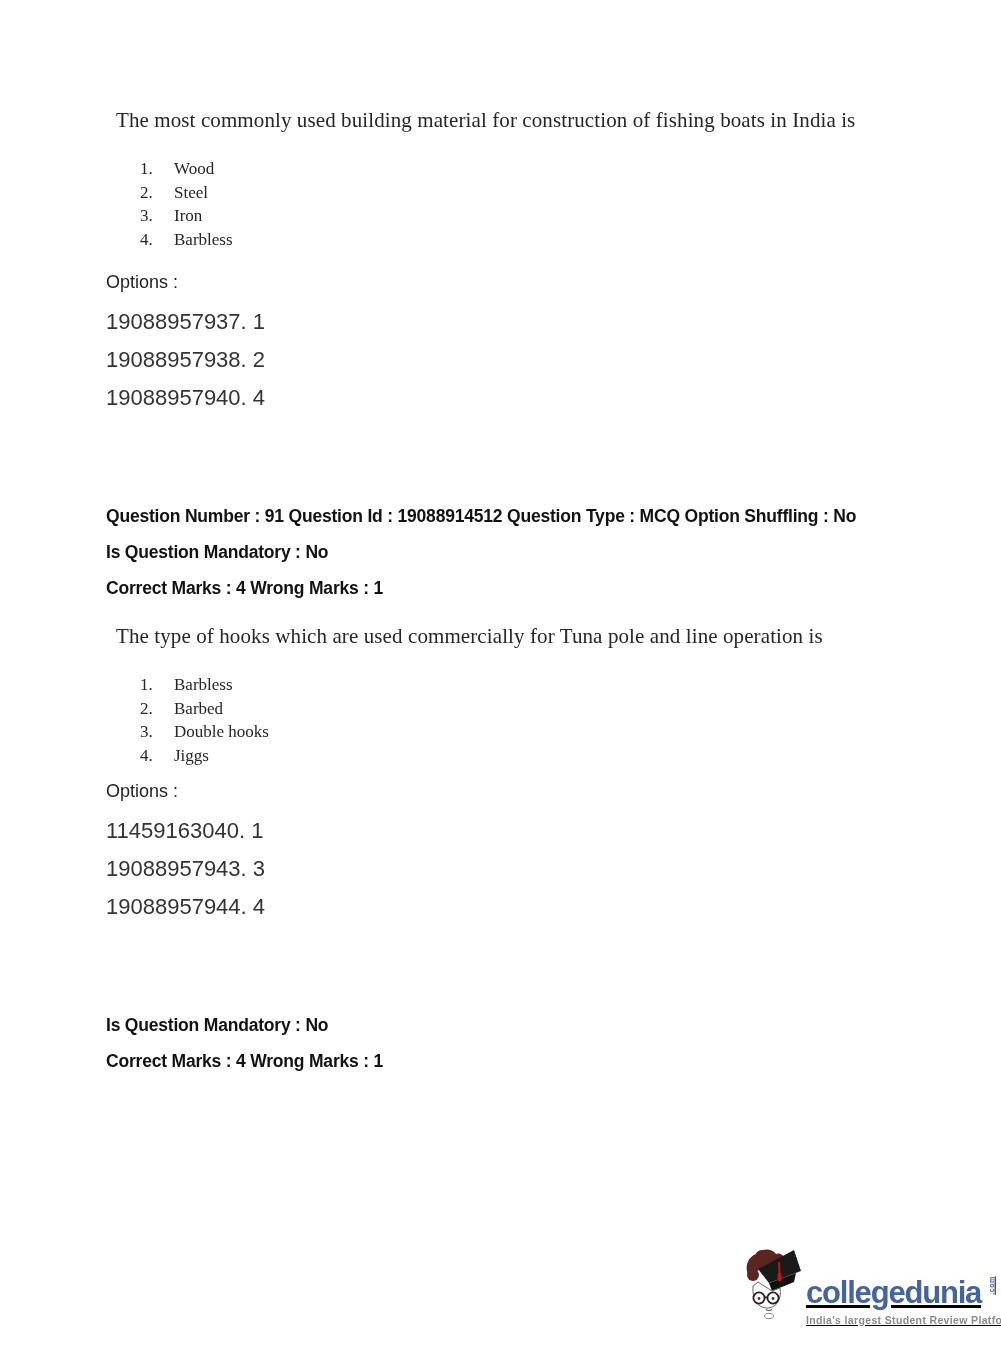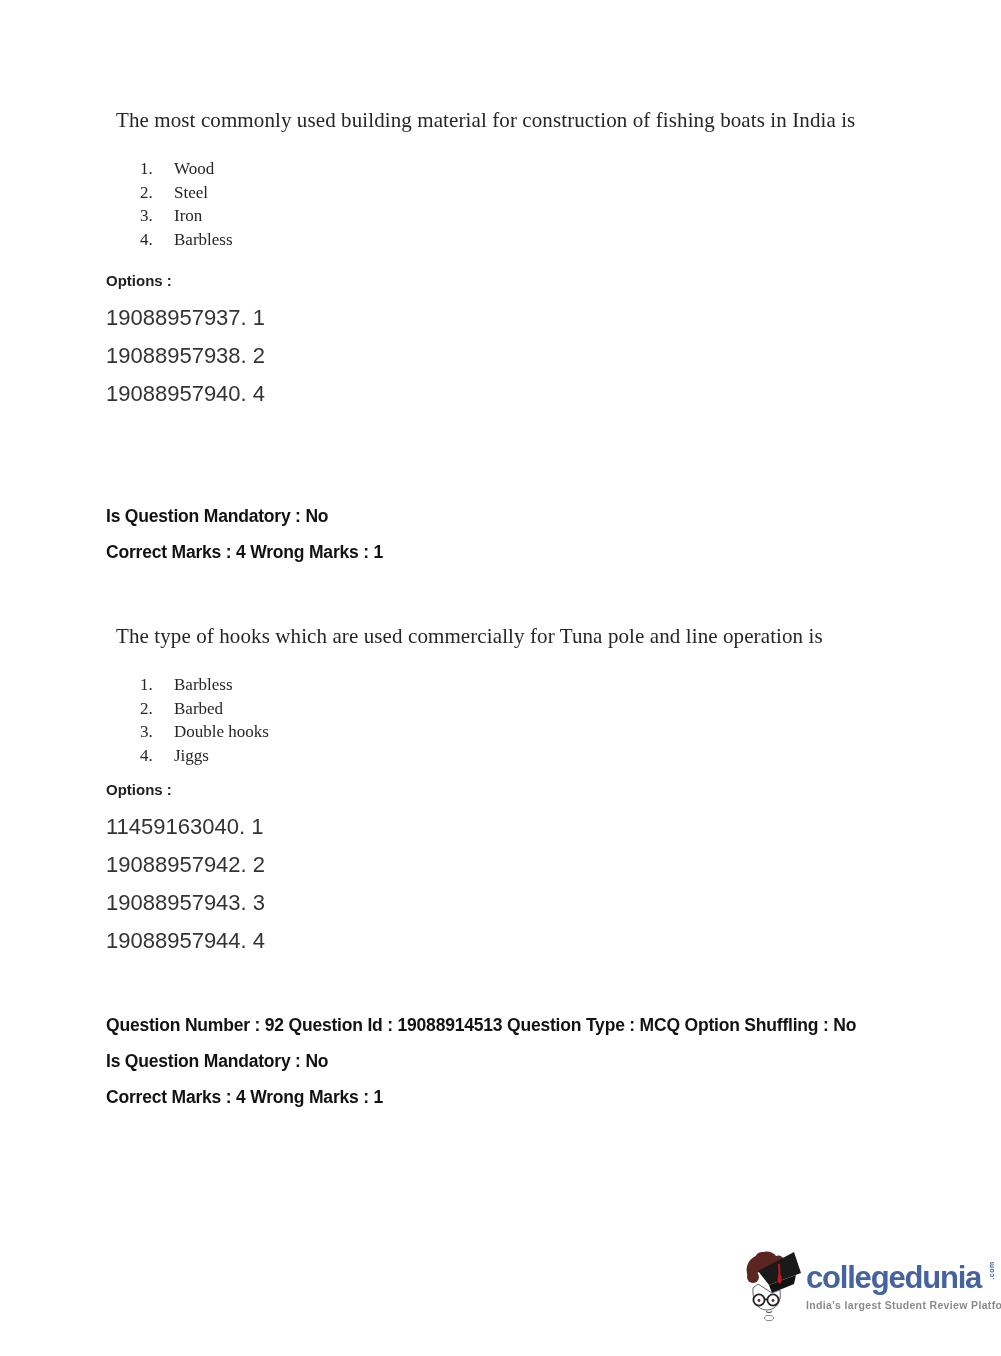--- a/index.html
+++ b/index.html
@@ -13,31 +13,31 @@
   .abs { position: absolute; }
 
   
   .serif { font-family: "Liberation Serif", "DejaVu Serif", serif; color: #262626; }
   .q-body { font-size: 21px; letter-spacing: 0.1px; margin-left: 10px; }
   .choices { margin: 24px 0 0 34px; padding: 0; list-style: none; }
   .choice { display: flex; line-height: 23.5px; font-size: 17px; }
   .choice-num { width: 20px; text-align: left; margin-right: 14px; }
 
   
-  .options-label { font-weight: 700; font-size: 15px; color: #1f1f1f; }
+  .options-label { font-weight: 400; font-size: 18px; color: #1f1f1f; }
   .opt-row { font-size: 22px; color: #333333; margin-top: 20px; line-height: 18px; }
 
   
   .meta-line {
     font-weight: 700; font-size: 17.5px; color: #121212;
     letter-spacing: -0.2px; line-height: 22px; margin-bottom: 14px;
   }
 
   
-  .logo-wrap { display: flex; align-items: center; }
+  .logo-wrap { display: flex; align-items: flex-end; text-decoration: underline; }
   .logo-text-col { margin-left: 4px; }
   .brand-row { display: flex; align-items: flex-start; }
   .brand {
     color: #44639f; font-weight: 700; font-size: 31px;
     letter-spacing: -1.2px; line-height: 34px;
   }
   .tld {
     display: inline-block; transform: rotate(-90deg) translateX(-6px);
     transform-origin: center; font-size: 7px; color: #44639f;
     font-weight: 700; letter-spacing: 0.5px; margin-left: 1px;
@@ -75,20 +75,21 @@
   </div>
 
   <div class="abs" style="left:106px; top:272px; width:500px;">
     <div class="options-label">Options :</div>
     <div class="opt-row">19088957937. 1</div>
     <div class="opt-row">19088957938. 2</div>
     <div class="opt-row">19088957940. 4</div>
   </div>
 
   <div class="abs" style="left:106px; top:505px; width:810px;">
+    <div class="meta-line">Question Number : 91 Question Id : 19088914512 Question Type : MCQ Option Shuffling : No</div>
     <div class="meta-line">Is Question Mandatory : No</div>
     <div class="meta-line">Correct Marks : 4 Wrong Marks : 1</div>
   </div>
 
   <div class="abs" style="left:106px; top:624px; width:810px;">
     <div class="serif q-body">The type of hooks which are used commercially for Tuna pole and line operation is</div>
     <ul class="choices serif">
       <li class="choice">
         <span class="choice-num">1.</span>
         <span>Barbless</span>
@@ -104,27 +105,25 @@
       <li class="choice">
         <span class="choice-num">4.</span>
         <span>Jiggs</span>
       </li>
     </ul>
   </div>
 
   <div class="abs" style="left:106px; top:781px; width:500px;">
     <div class="options-label">Options :</div>
     <div class="opt-row">11459163040. 1</div>
-    <div class="opt-row">19088957942. 2</div>
     <div class="opt-row">19088957943. 3</div>
     <div class="opt-row">19088957944. 4</div>
   </div>
 
   <div class="abs" style="left:106px; top:1014px; width:810px;">
-    <div class="meta-line">Question Number : 92 Question Id : 19088914513 Question Type : MCQ Option Shuffling : No</div>
     <div class="meta-line">Is Question Mandatory : No</div>
     <div class="meta-line">Correct Marks : 4 Wrong Marks : 1</div>
   </div>
 
   <div class="abs logo-wrap" style="left:742px; top:1246px; width:236px; height:80px;">
     <span>
       <svg width="60" height="80" viewBox="0 0 60 80" xmlns="http://www.w3.org/2000/svg">
 
         <path d="M8,36 C2,28 4,16 14,12 C20,6 30,6 34,12 C38,10 44,14 42,20 L36,30 C30,22 16,24 12,34 Z" fill="#5b2620"></path>
         <circle cx="11" cy="33" r="6" fill="#5b2620"></circle>

